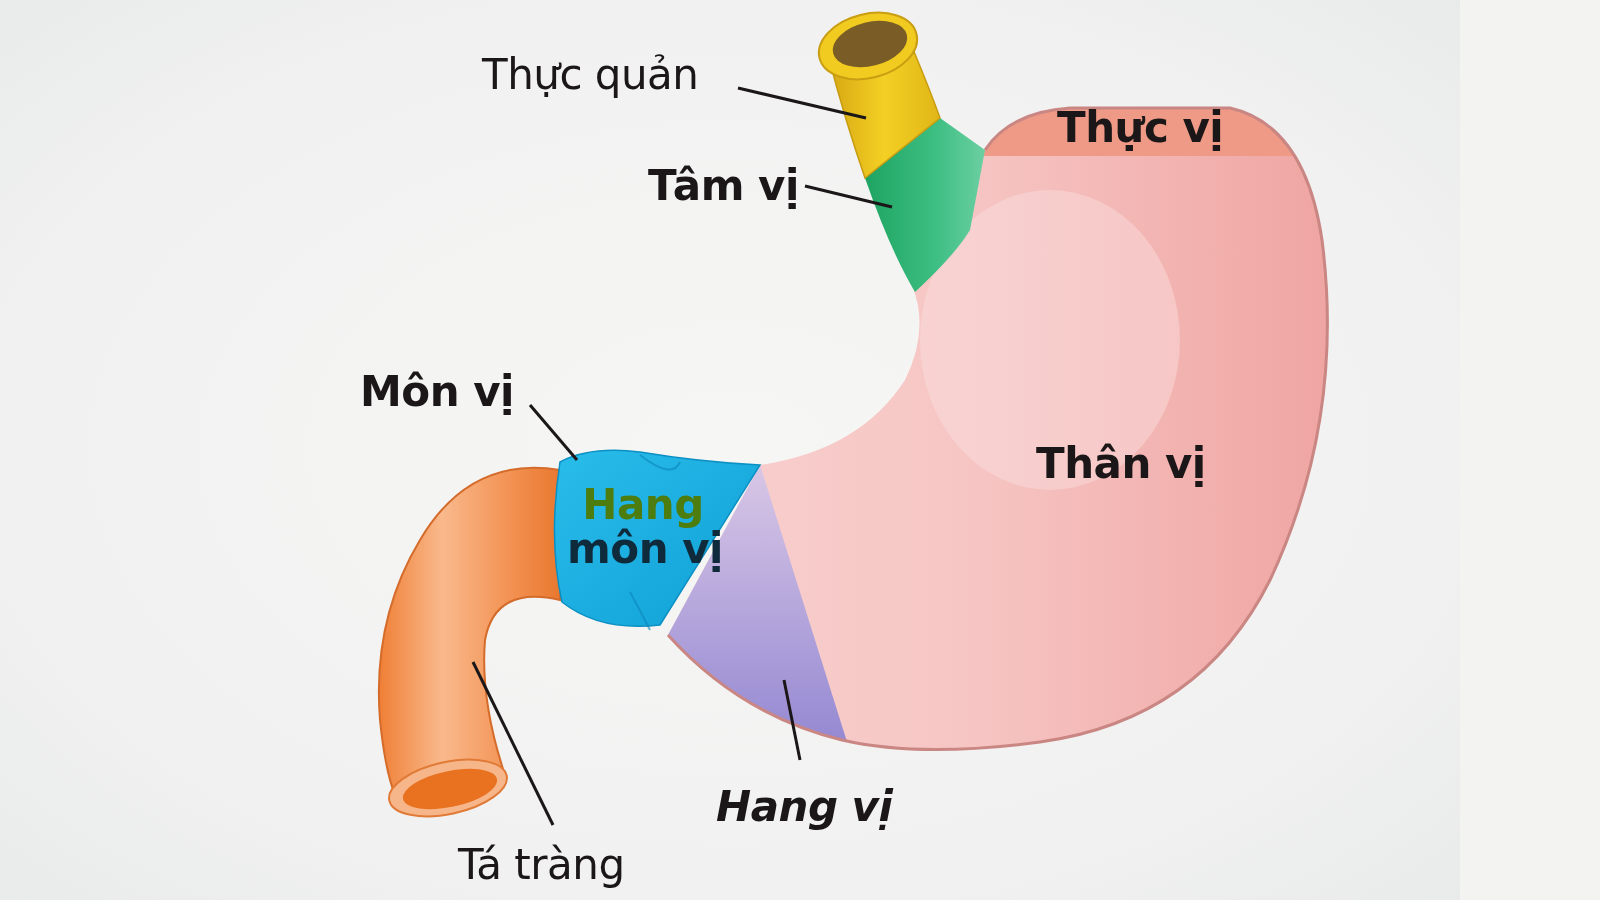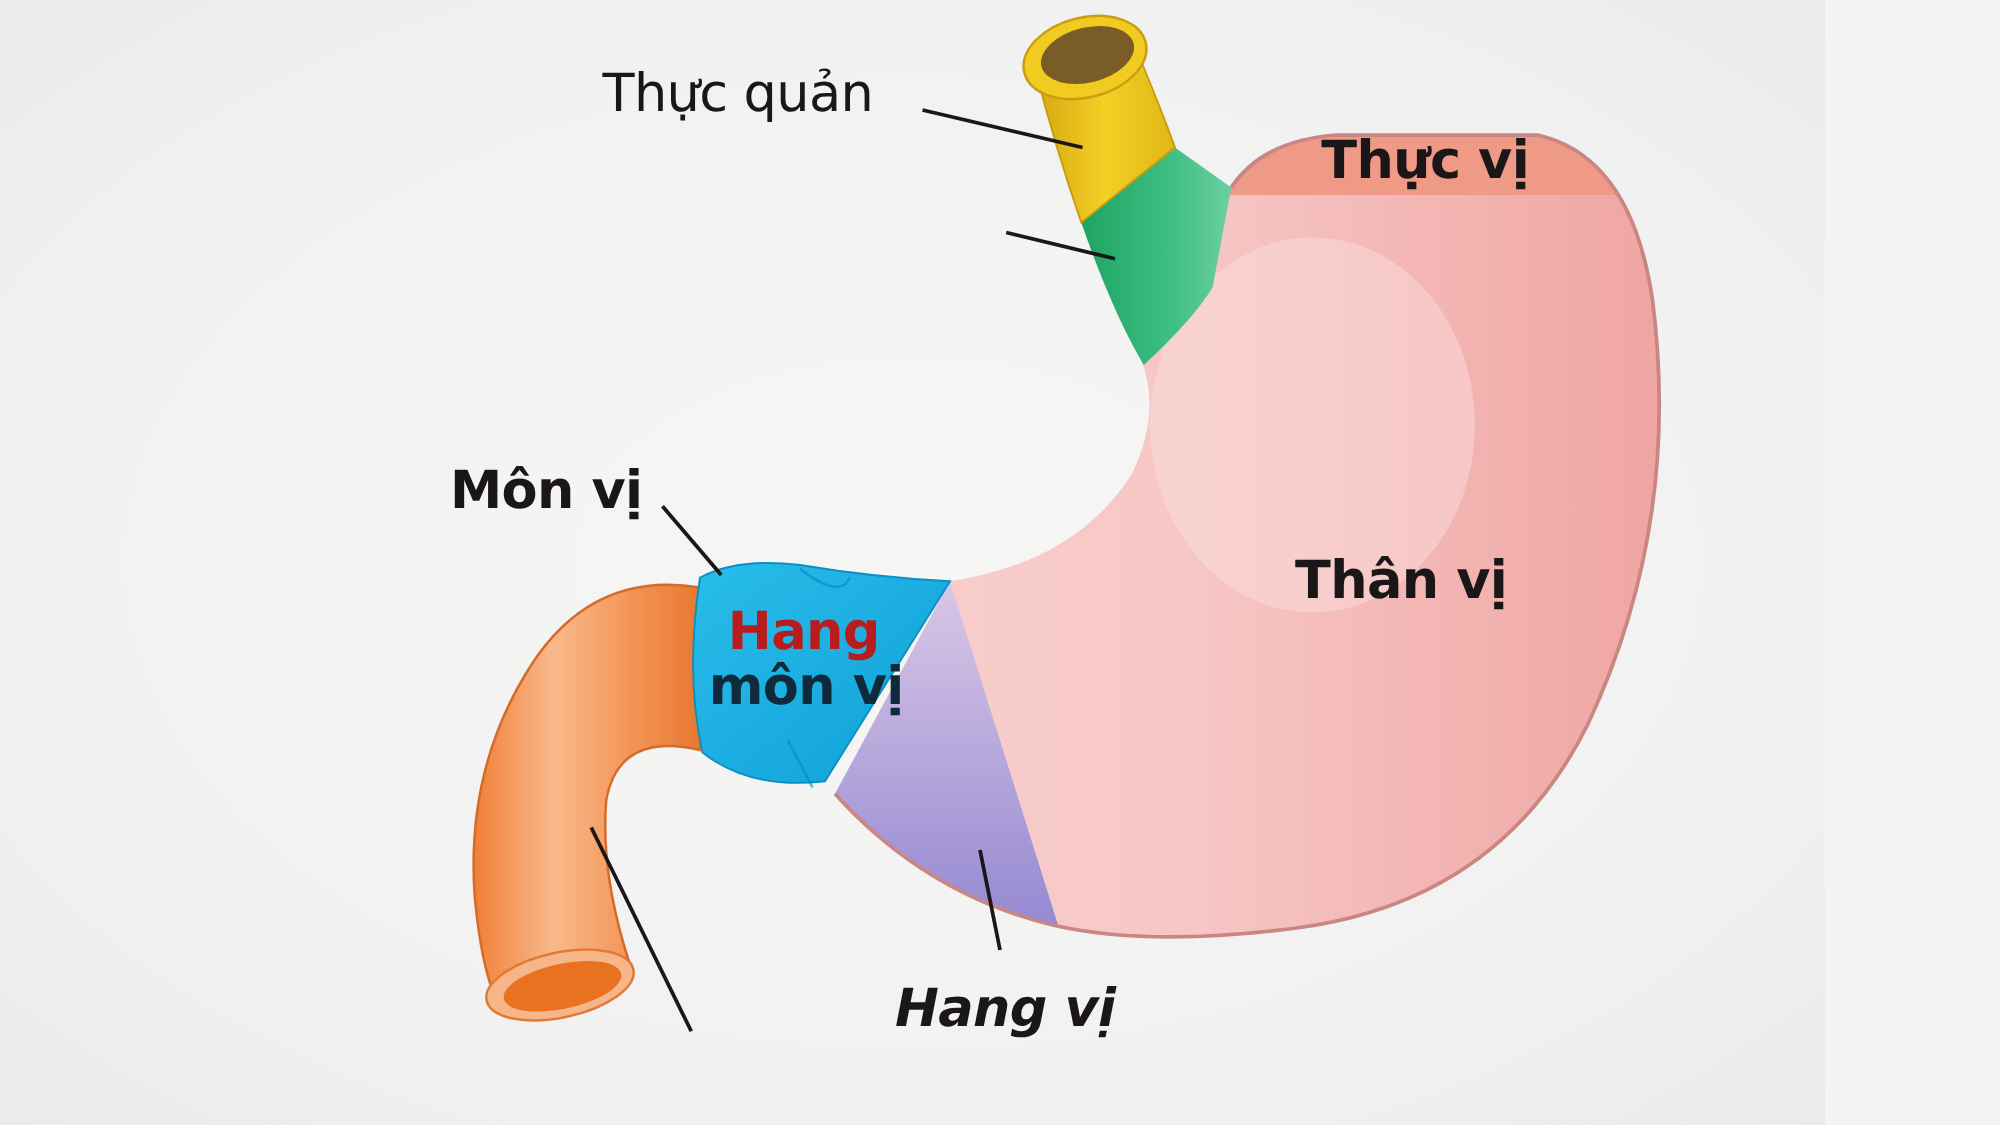--- a/index.html
+++ b/index.html
@@ -97,19 +97,21 @@
     <g stroke="#1b1718" stroke-width="3" fill="none">
       <line x1="738" y1="88" x2="866" y2="118"></line>
       <line x1="805" y1="186" x2="892" y2="207"></line>
       <line x1="530" y1="405" x2="577" y2="460"></line>
       <line x1="473" y1="662" x2="553" y2="825"></line>
       <line x1="784" y1="680" x2="800" y2="760"></line>
     </g>
   </svg>
 
   <div class="label regular" style="left:482px; top:54px;">Thực quản</div>
+  <div class="label" style="left:648px; top:165px;">Tâm vị</div>
   <div class="label" style="left:1057px; top:107px;">Thực vị</div>
   <div class="label" style="left:1036px; top:443px;">Thân vị</div>
   <div class="label" style="left:360px; top:371px;">Môn vị</div>
-  <div class="label center" style="left:568px; top:484px; width:150px; color:#b91c1c;">Hang</div>
+  <div class="label center" style="left:568px; top:484px; width:150px; color:#4d7c0f;">Hang</div>
   <div class="label center" style="left:560px; top:528px; width:170px; color:#0f2a3a;">môn vị</div>
   <div class="label" style="left:716px; top:786px;font-style:italic;">Hang vị</div>
+  <div class="label regular" style="left:458px; top:844px;">Tá tràng</div>
 </div>
 
 </body></html>

